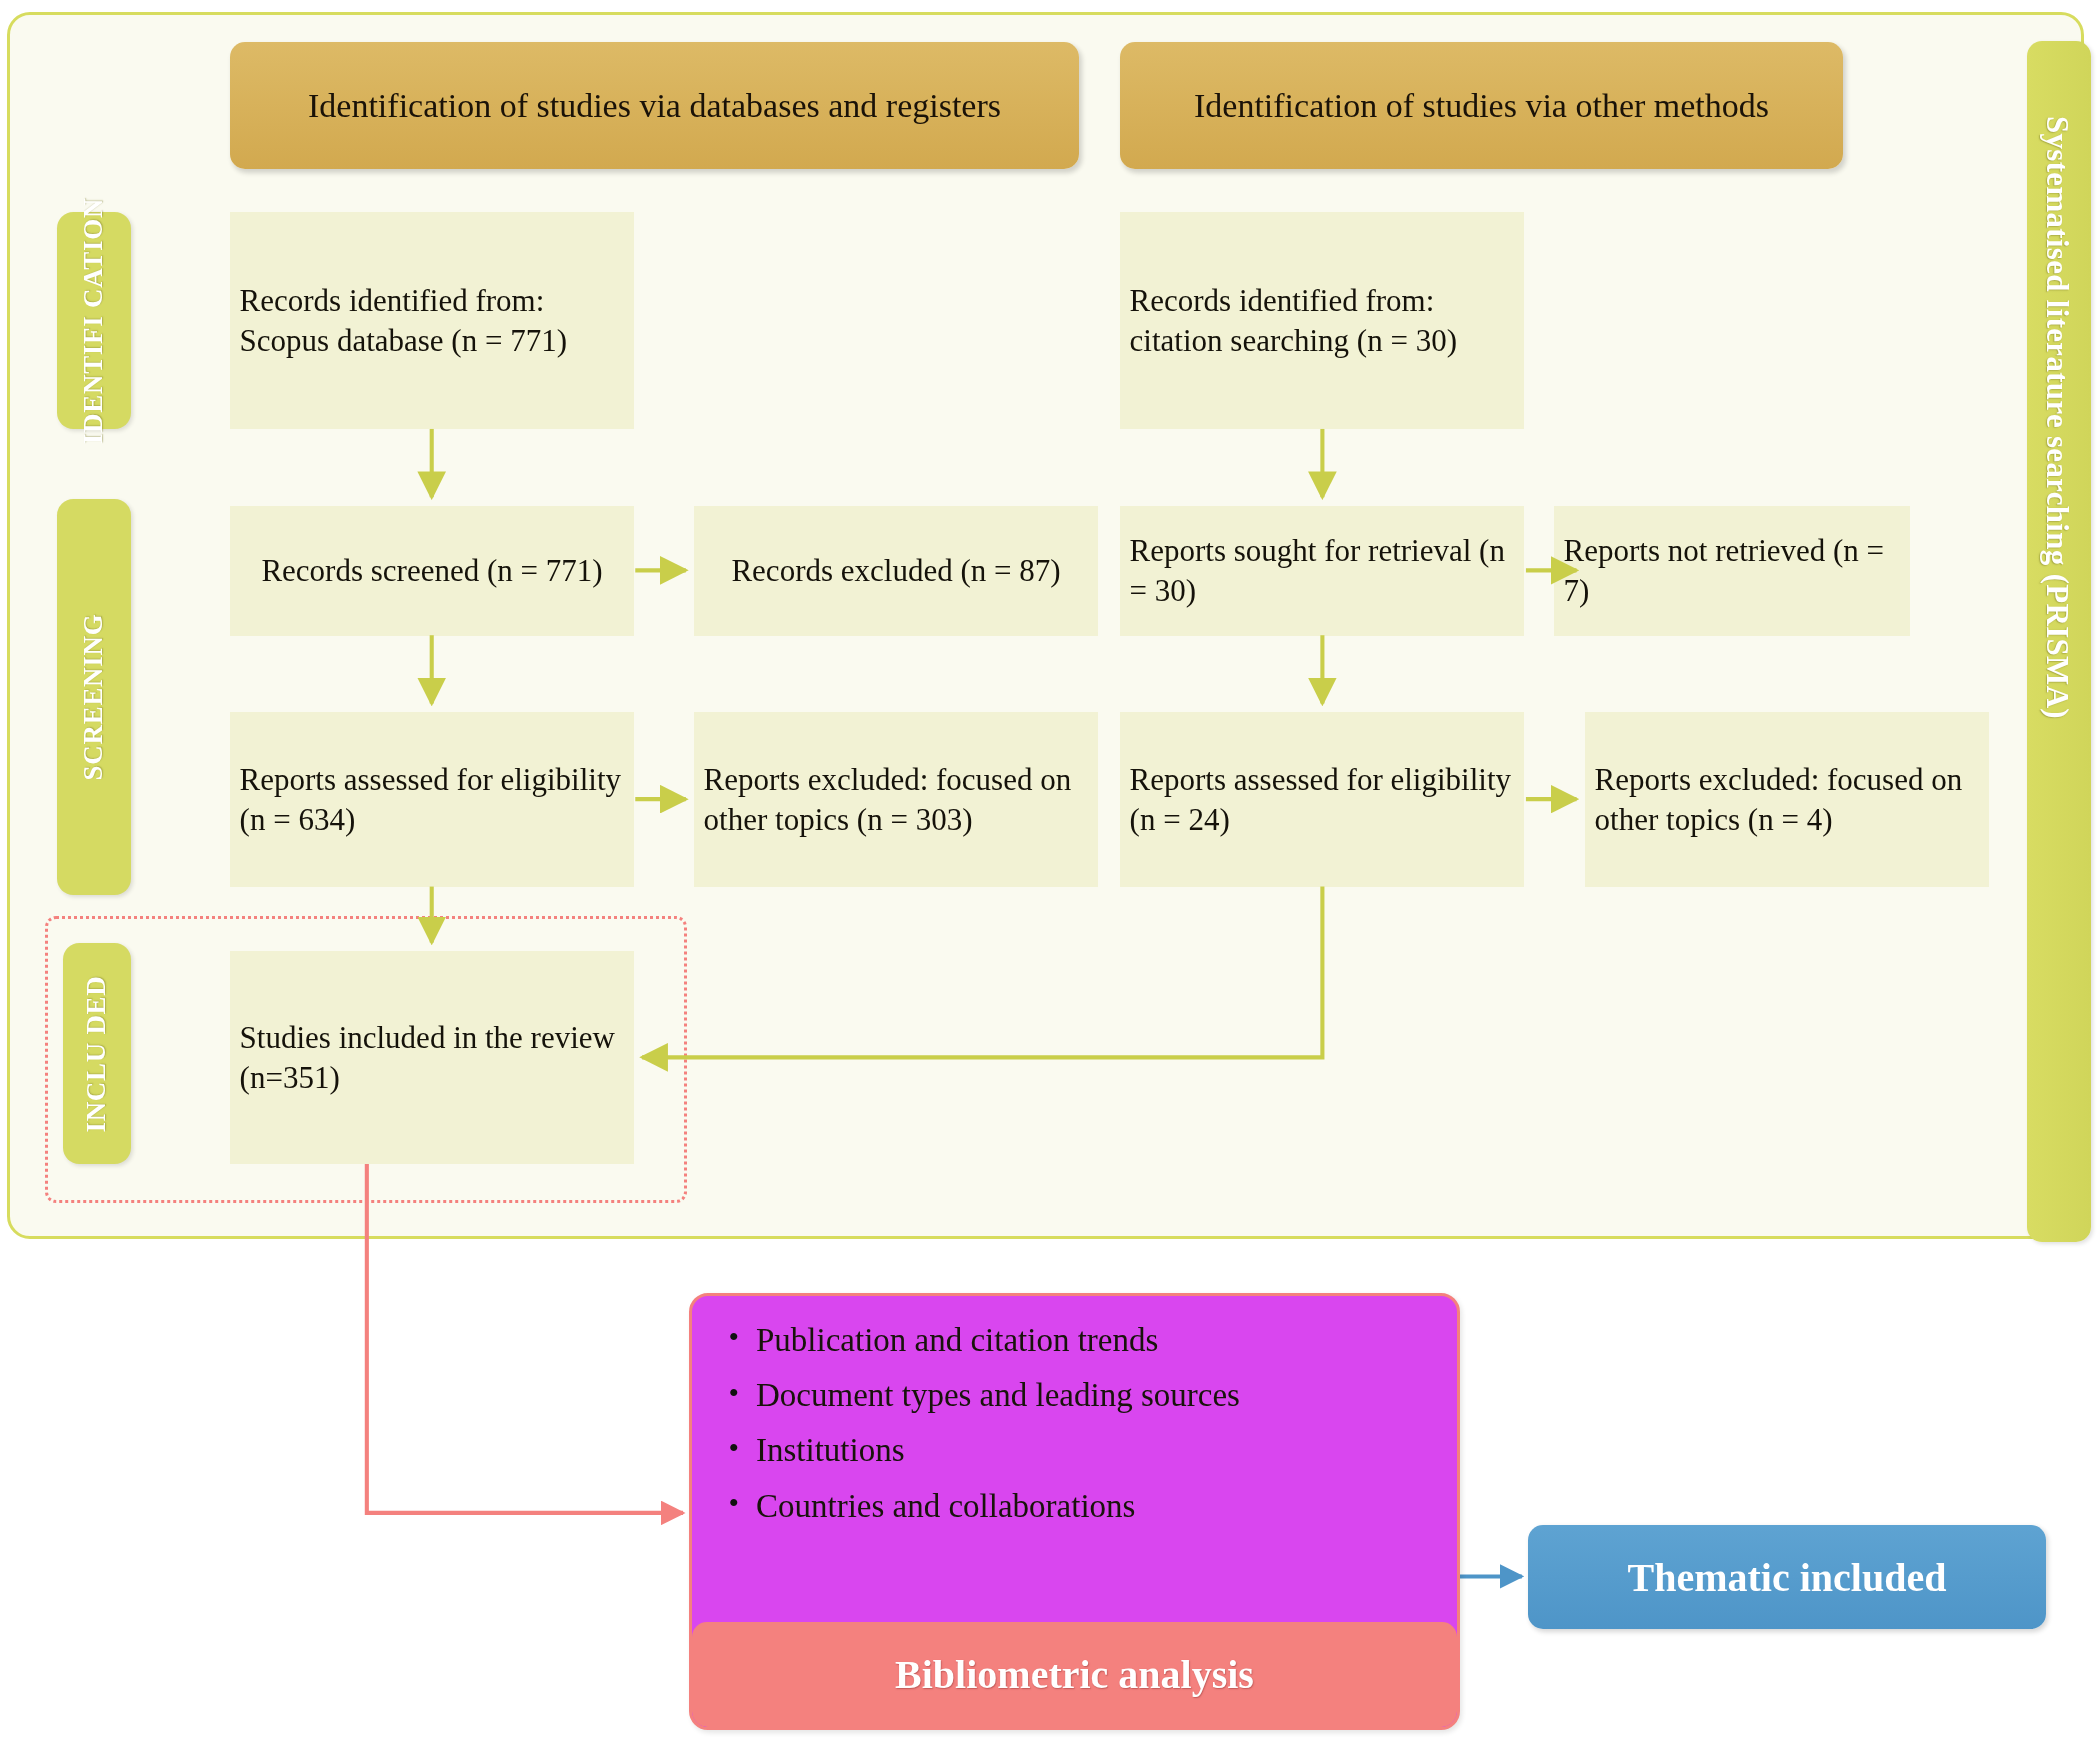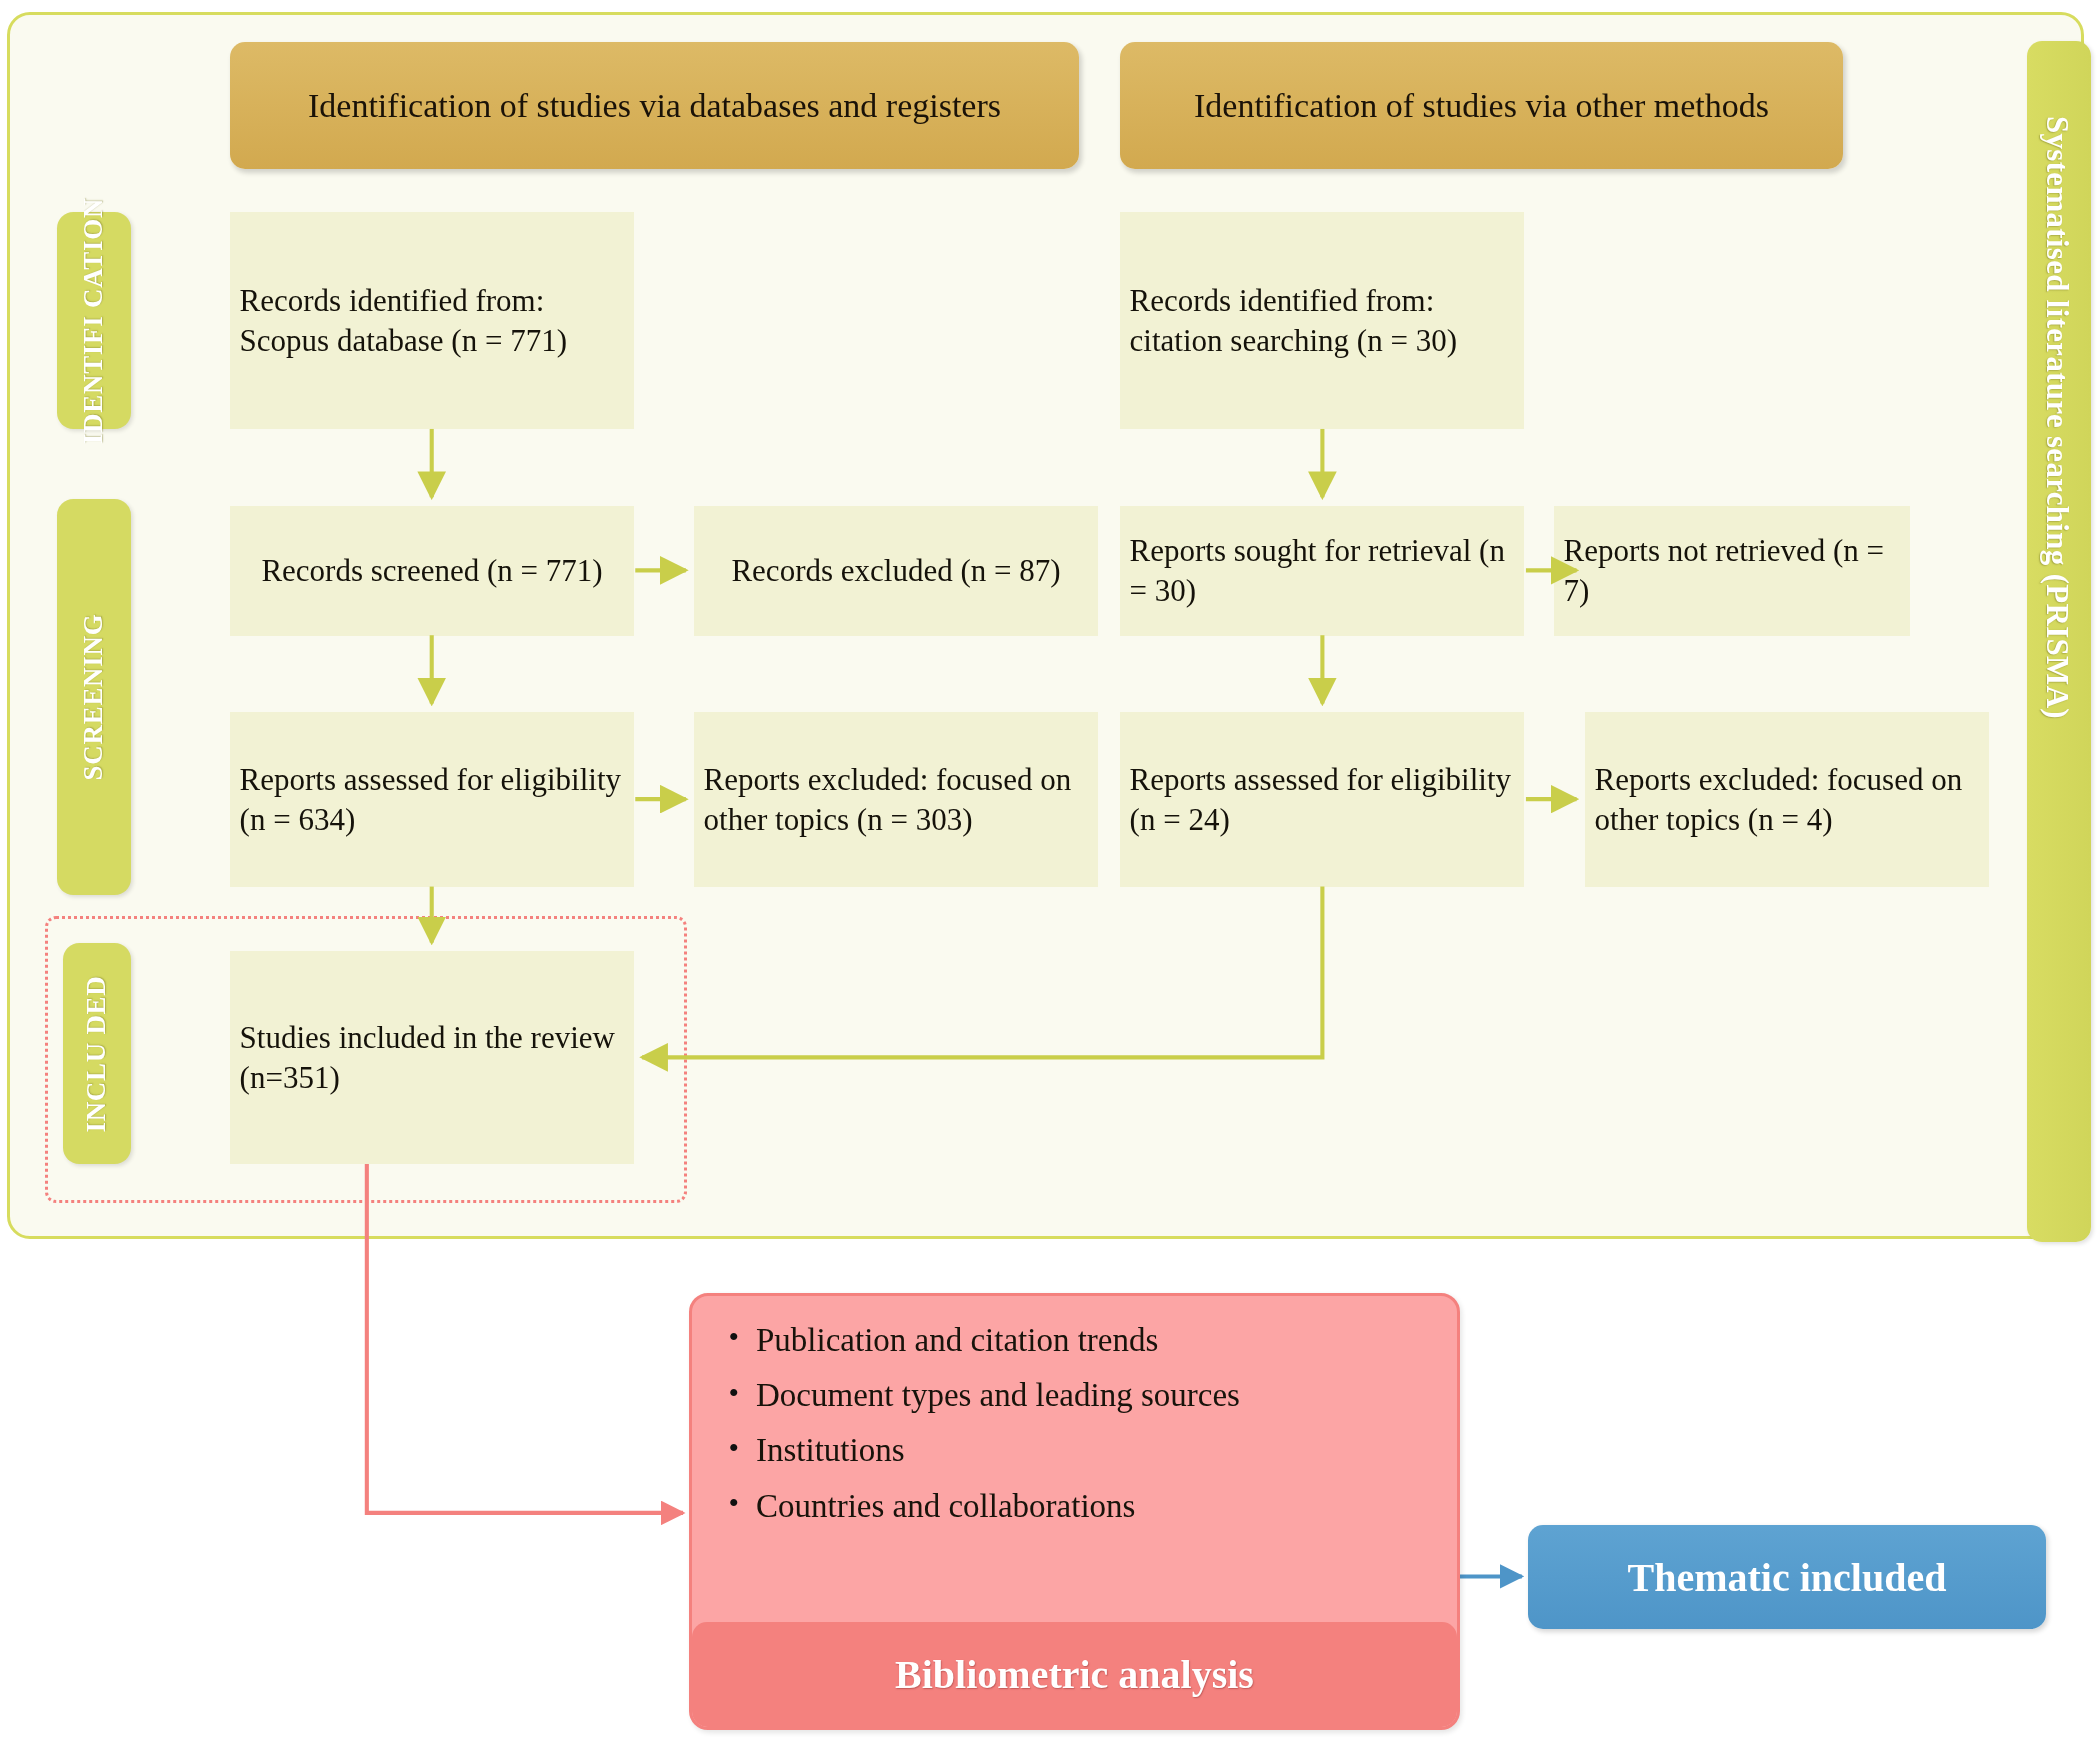--- a/index.html
+++ b/index.html
@@ -79,21 +79,21 @@
     position:absolute;left:45px;top:916px;width:642px;height:287px;
     border:3.4px dotted #F4817E;border-radius:11px;box-sizing:border-box;
   }
 
   
   #wires{position:absolute;left:0;top:0;width:2097px;height:1739px;pointer-events:none;}
 
   
   .biblio-card{
     position:absolute;left:689px;top:1293px;width:771px;height:437px;
-    background:#fca5a5;border:3.4px solid #F4817E;border-radius:19px;
+    background:#d946ef;border:3.4px solid #F4817E;border-radius:19px;
     box-sizing:border-box;overflow:hidden;
     box-shadow:2px 2.7px 5.5px rgba(0,0,0,.10);
   }
   .biblio-list{list-style:none;margin:0;padding:24.6px 0 0 31px;}
   .biblio-list li{
     position:relative;padding-left:33px;margin-bottom:16.4px;
     font-size:33px;line-height:1.18;color:#18130b;white-space:nowrap;
   }
   .biblio-list li:before{
     content:"\2022";position:absolute;left:5.5px;top:-1.4px;font-size:30px;color:#111;

